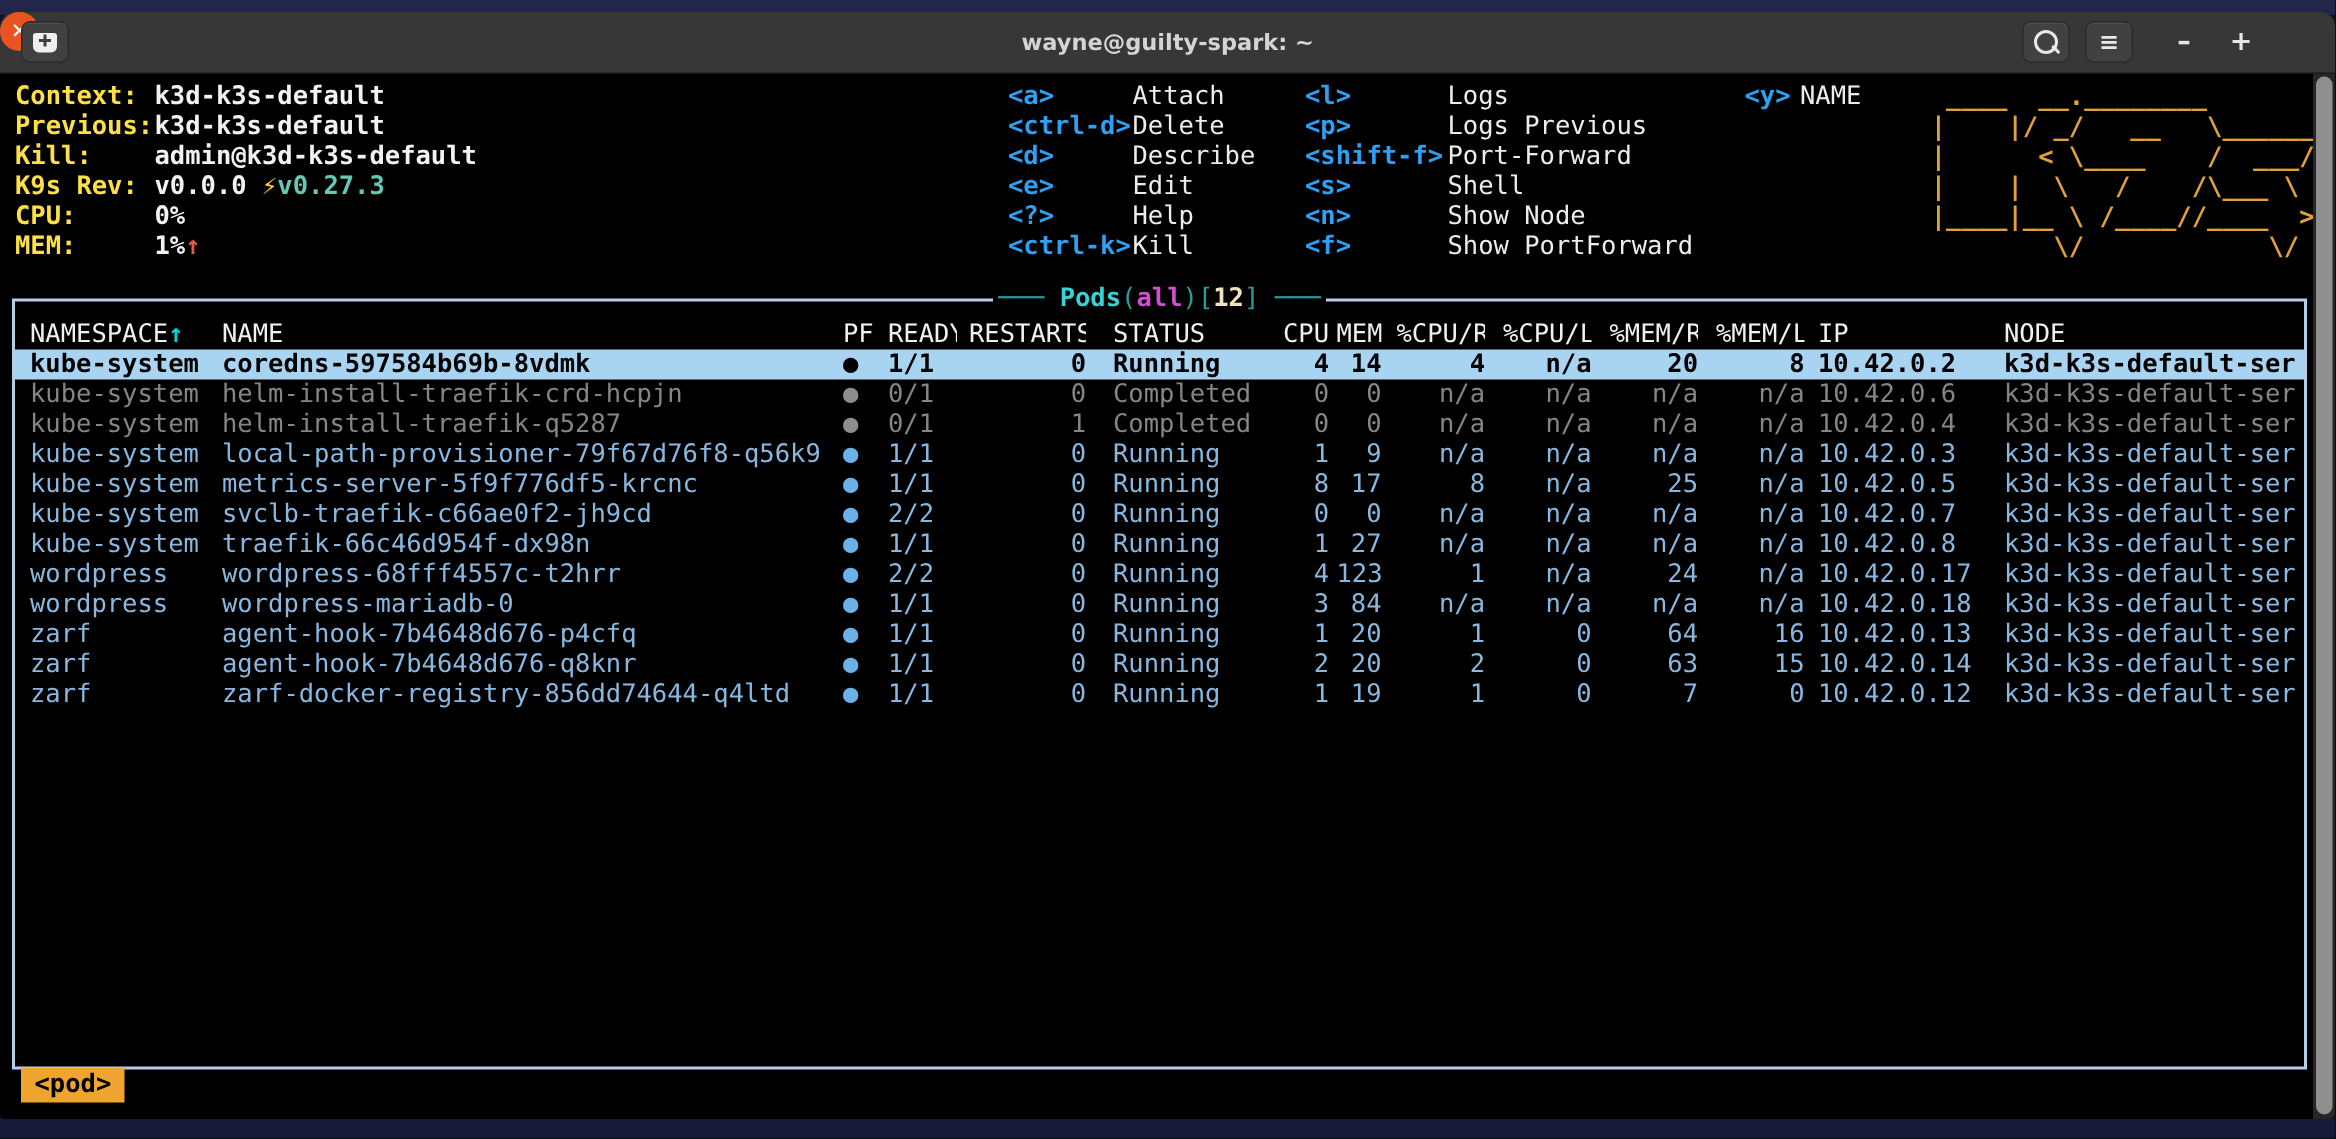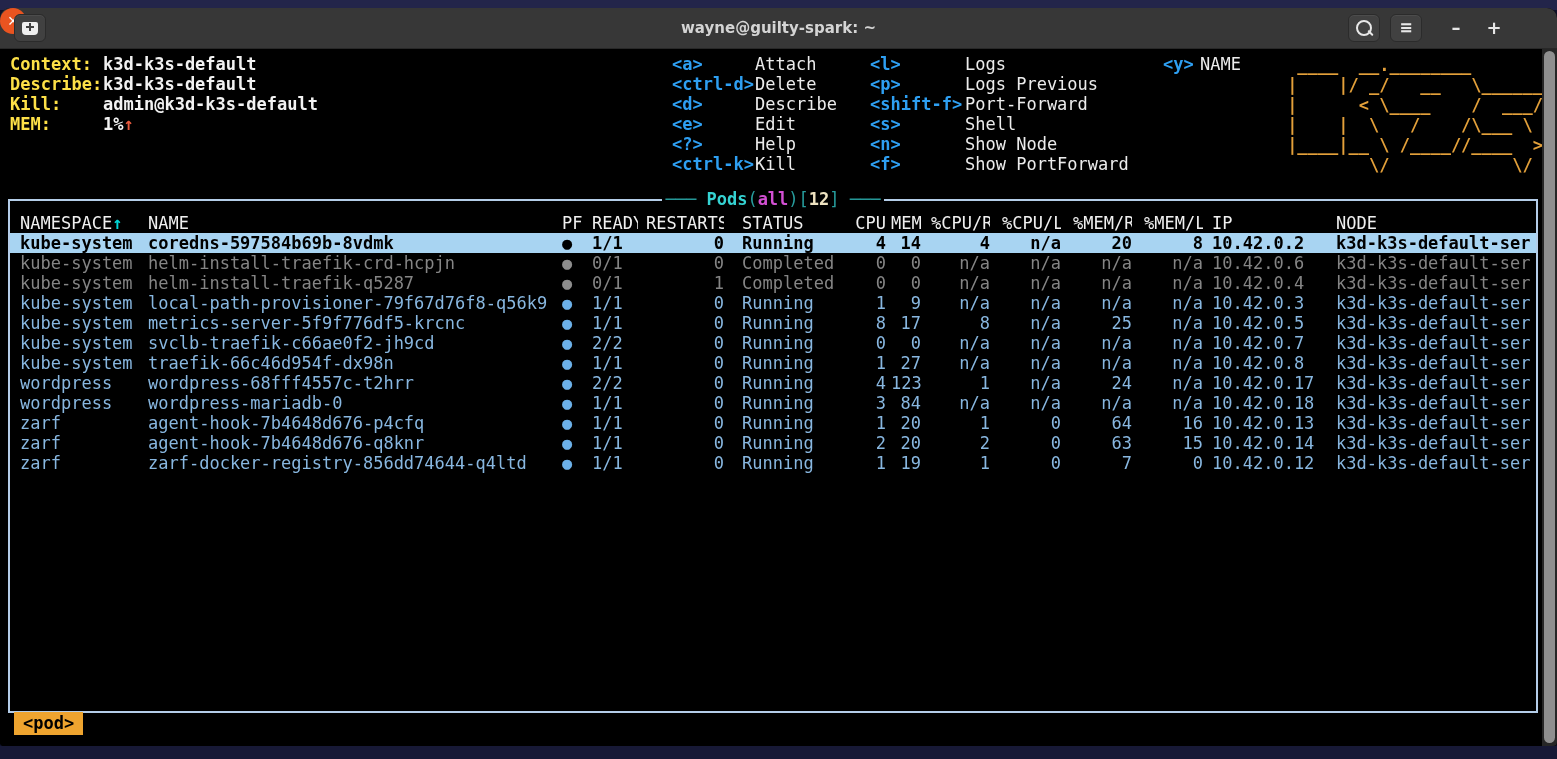--- a/index.html
+++ b/index.html
@@ -88,22 +88,24 @@
         <span class="menu-icon">≡</span>
       </button>
       <button class="win-glyph win-min">–</button>
       <button class="win-glyph win-max">+</button>
       <button class="win-close">✕</button>
     </div>
 
     <div class="term">
       <div class="info-panel" id="info-panel">
           <div class="t-row"><span class="info-label">Context:</span><span class="sg-white">k3d-k3s-default</span></div>
-          <div class="t-row"><span class="info-label">Describe:</span><span class="sg-white">k3d-k3s-default</span></div>
+          <div class="t-row"><span class="info-label">Previous:</span><span class="sg-white">k3d-k3s-default</span></div>
           <div class="t-row"><span class="info-label">Kill:</span><span class="sg-white">admin@k3d-k3s-default</span></div>
+          <div class="t-row"><span class="info-label">K9s Rev:</span><span class="sg-white">v0.0.0 </span><span class="sg-yellow">⚡</span><span class="sg-teal">v0.27.3</span></div>
+          <div class="t-row"><span class="info-label">CPU:</span><span class="sg-white">0%</span></div>
           <div class="t-row"><span class="info-label">MEM:</span><span class="sg-white">1%</span><span class="sg-red">↑</span></div>
         </div>
       <div class="menu-col mc-a2" id="a2-col">
           <div class="t-row"><span class="m-key">&lt;l&gt;</span><span class="m-label">Logs</span></div>
           <div class="t-row"><span class="m-key">&lt;p&gt;</span><span class="m-label">Logs Previous</span></div>
           <div class="t-row"><span class="m-key">&lt;shift-f&gt;</span><span class="m-label">Port-Forward</span></div>
           <div class="t-row"><span class="m-key">&lt;s&gt;</span><span class="m-label">Shell</span></div>
           <div class="t-row"><span class="m-key">&lt;n&gt;</span><span class="m-label">Show Node</span></div>
           <div class="t-row"><span class="m-key">&lt;f&gt;</span><span class="m-label">Show PortForward</span></div>
         </div>

